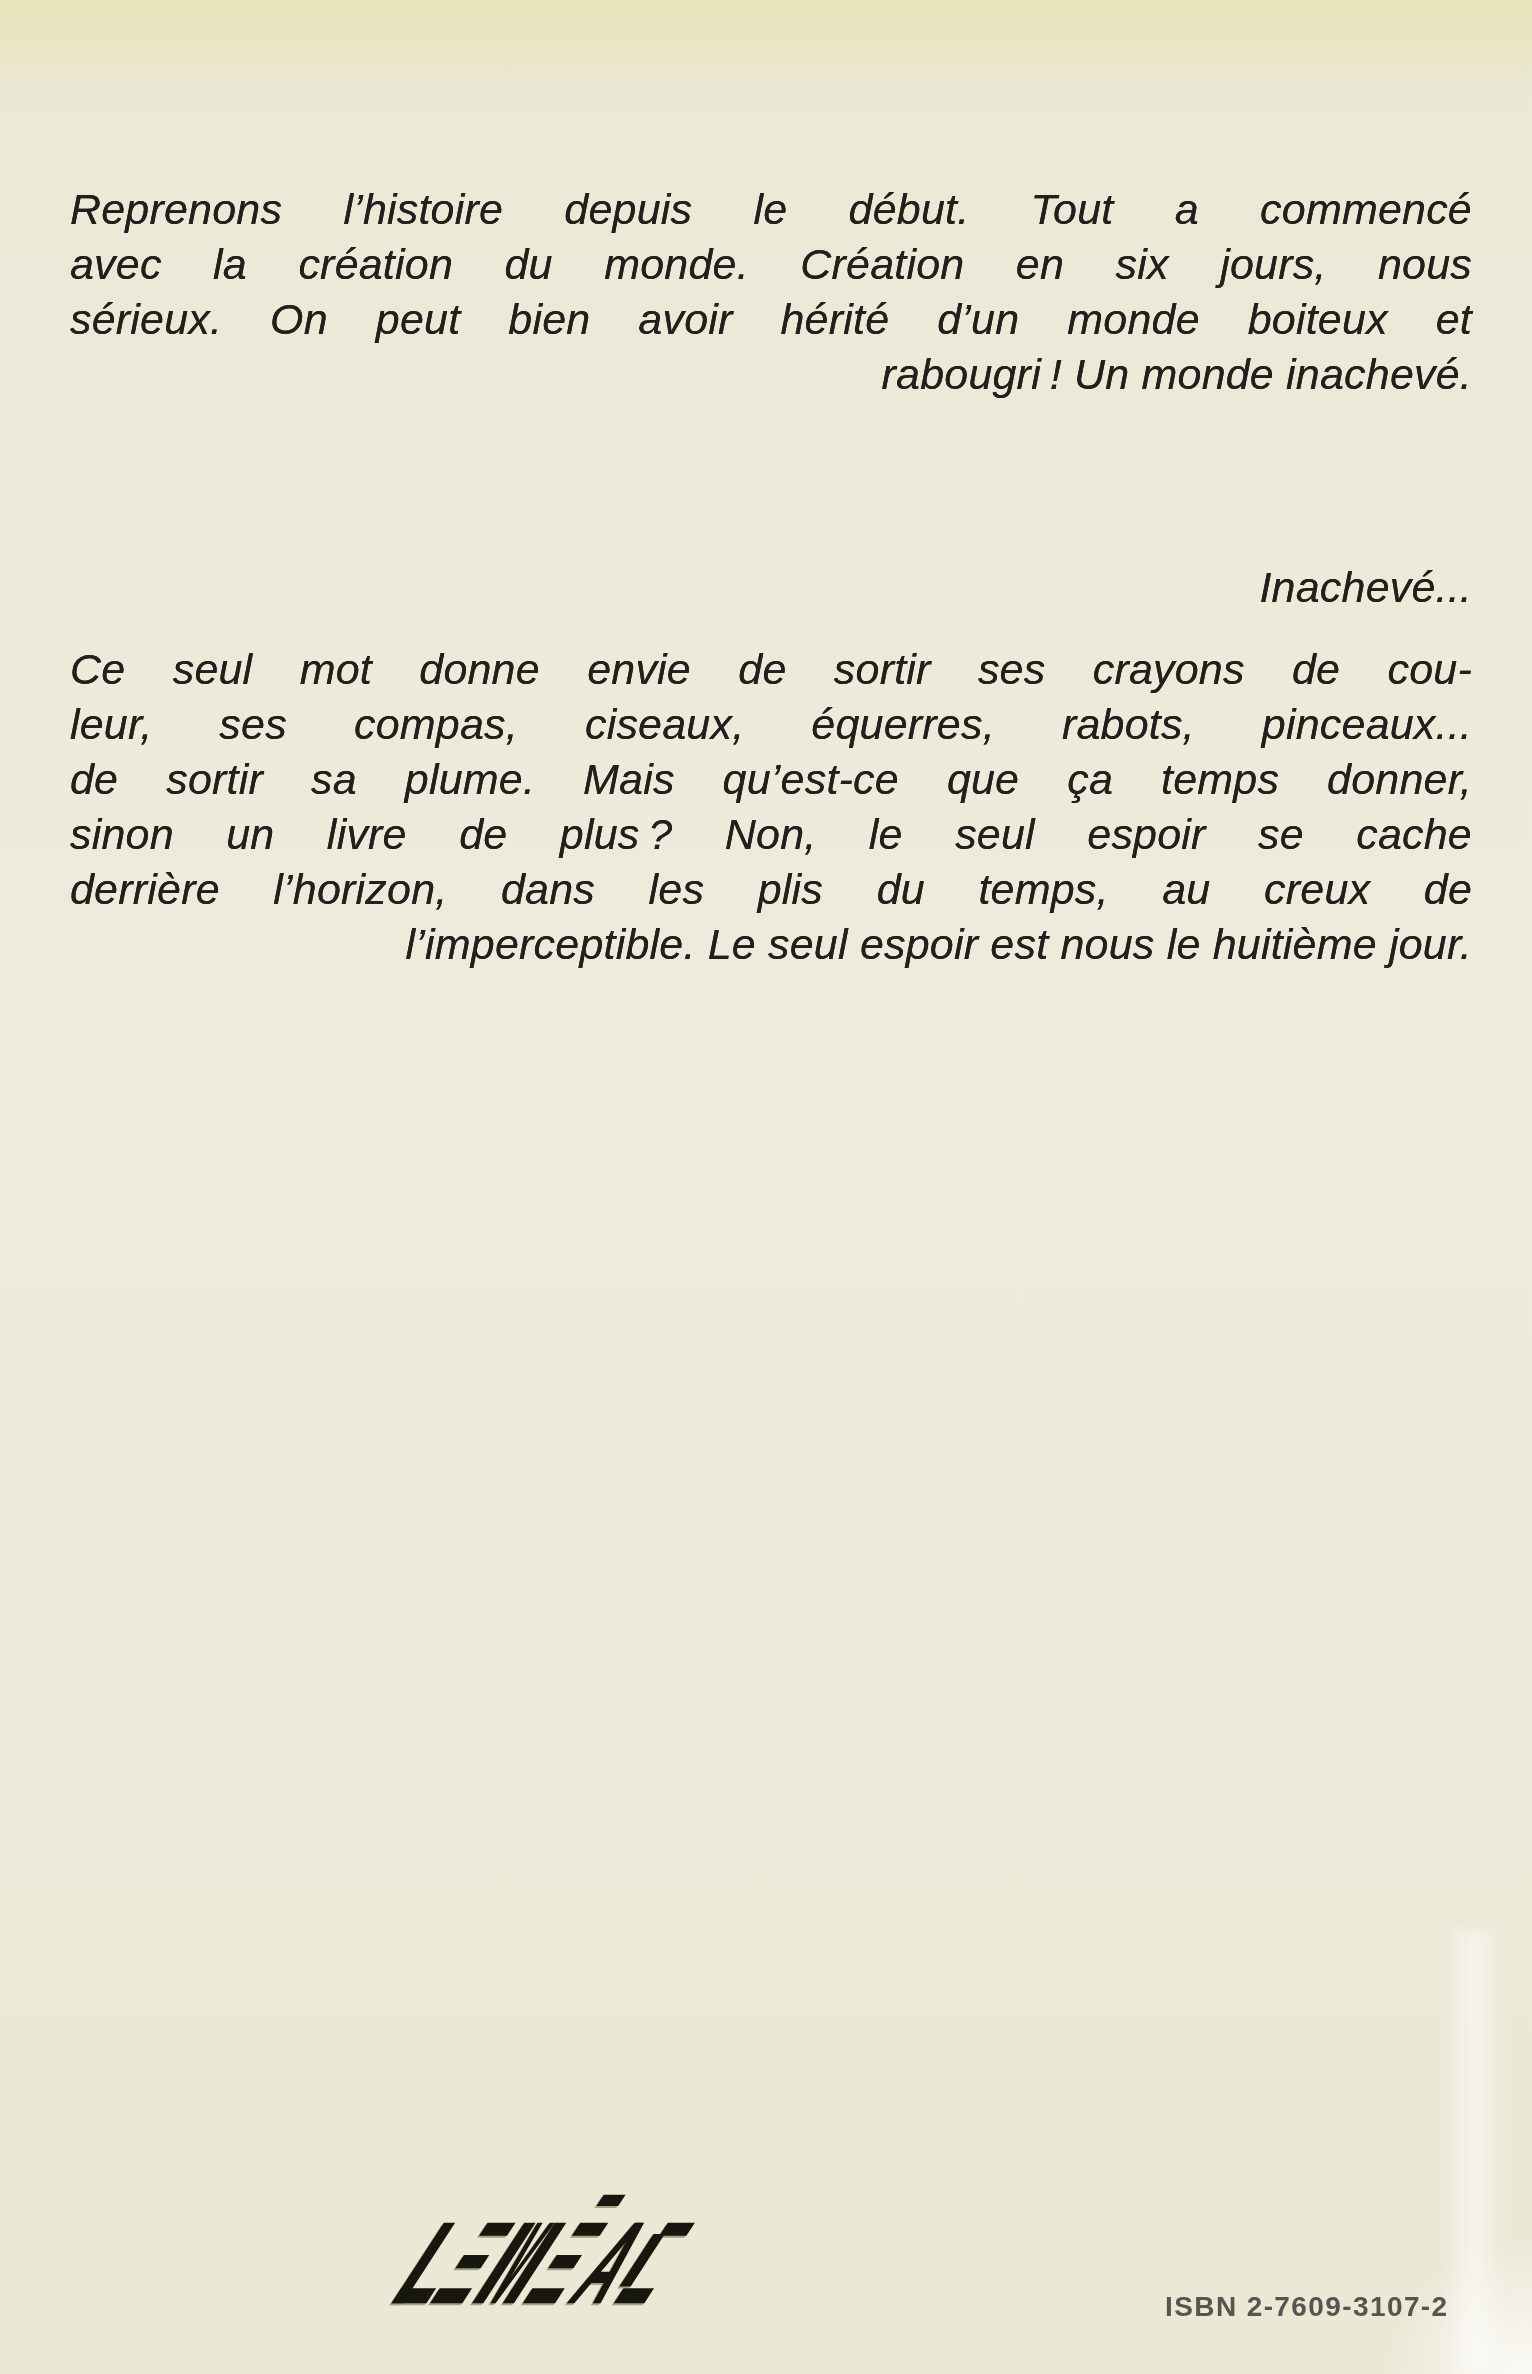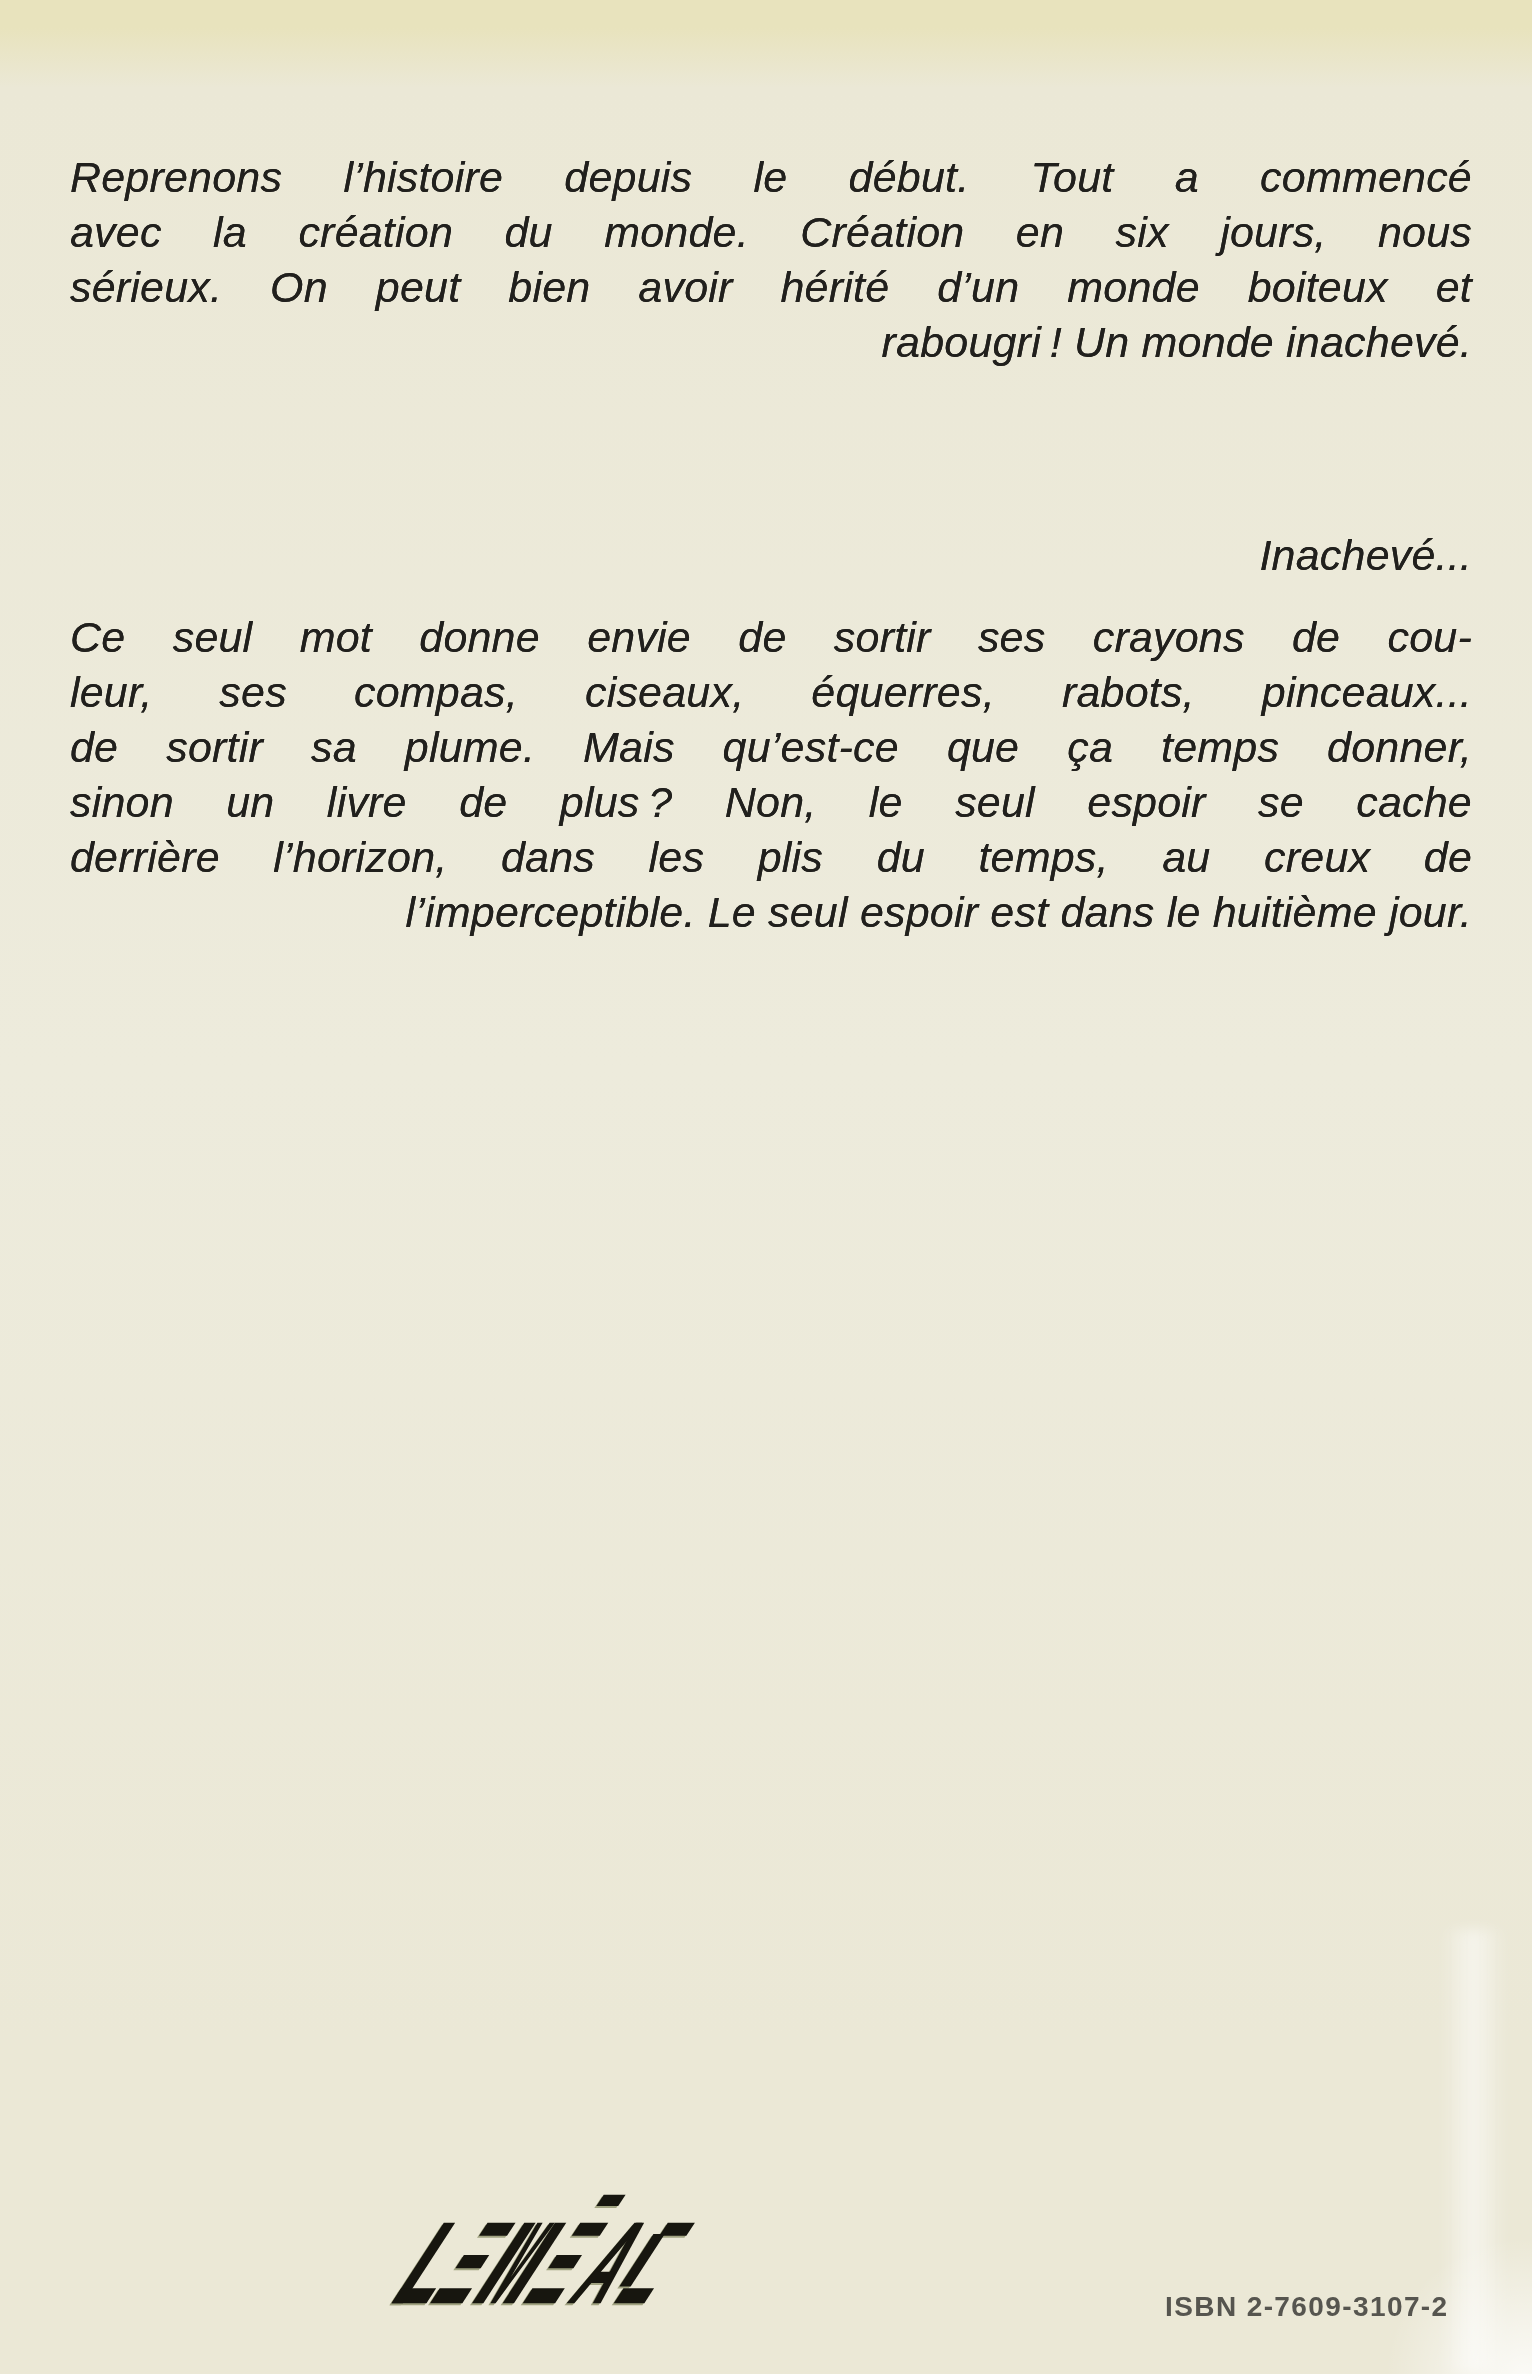--- a/index.html
+++ b/index.html
@@ -33,21 +33,21 @@
 
   
   .blurb {
     position: absolute; left: 70px; top: 150px; width: 1402px;
     color: var(--ink);
     font-style: italic;
     font-size: 43px;
     letter-spacing: 0.2px;
     text-shadow: 0 0 0.6px currentColor;
   }
-  .para { position: absolute; left: 0; width: 100%; }
+  .para { position: absolute; left: 0; width: 100%; margin-top: 32px; }
   .l { line-height: 55px; white-space: nowrap; }
   .l.j  { text-align: justify; text-align-last: justify; white-space: normal; }
   .l.last { text-align: right; }
 
   
   .logo {
     position: absolute; left: 388px; top: 2189px;
     width: 315px; height: 118px;
     filter: drop-shadow(-1.9px 2.8px 0 rgba(72,80,26,0.45));
   }
@@ -87,21 +87,21 @@
     <div class="para" style="top:378px">
       <div class="l last">Inachevé...</div>
     </div>
 
     <div class="para" style="top:460px">
       <div class="l j">Ce seul mot donne envie de sortir ses crayons de cou-</div>
       <div class="l j">leur, ses compas, ciseaux, équerres, rabots, pinceaux...</div>
       <div class="l j">de sortir sa plume. Mais qu’est-ce que ça temps donner,</div>
       <div class="l j">sinon un livre de plus ? Non, le seul espoir se cache</div>
       <div class="l j">derrière l’horizon, dans les plis du temps, au creux de</div>
-      <div class="l last">l’imperceptible. Le seul espoir est dans le huitième jour.</div>
+      <div class="l last">l’imperceptible. Le seul espoir est nous le huitième jour.</div>
     </div>
 
   </div>
 
   <svg class="logo" viewBox="0 -130 360 134" role="img" xmlns="http://www.w3.org/2000/svg" aria-label="Leméac">
     <g transform="skewX(-33)">
 
       <rect x="4" y="-92" width="13" height="92"></rect>
       <rect x="4" y="-17" width="40" height="17"></rect>
 

